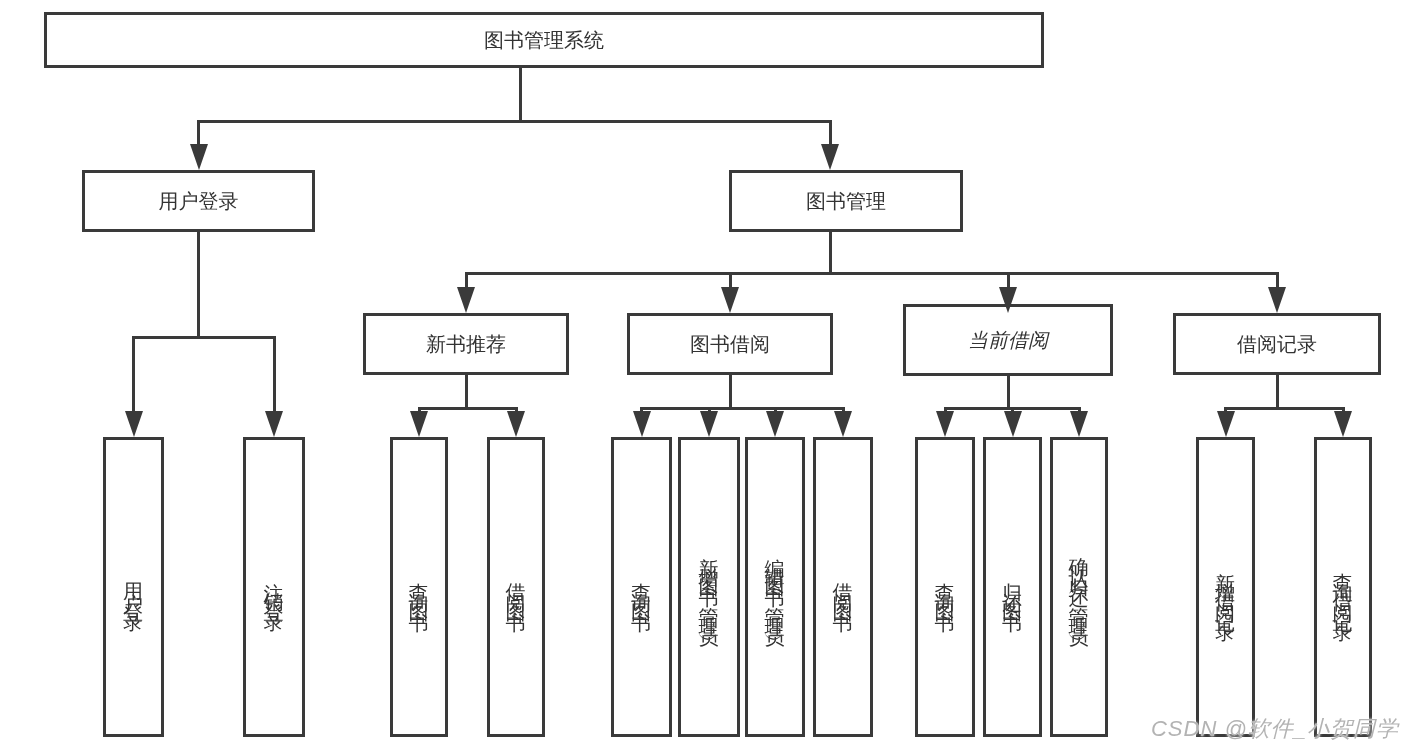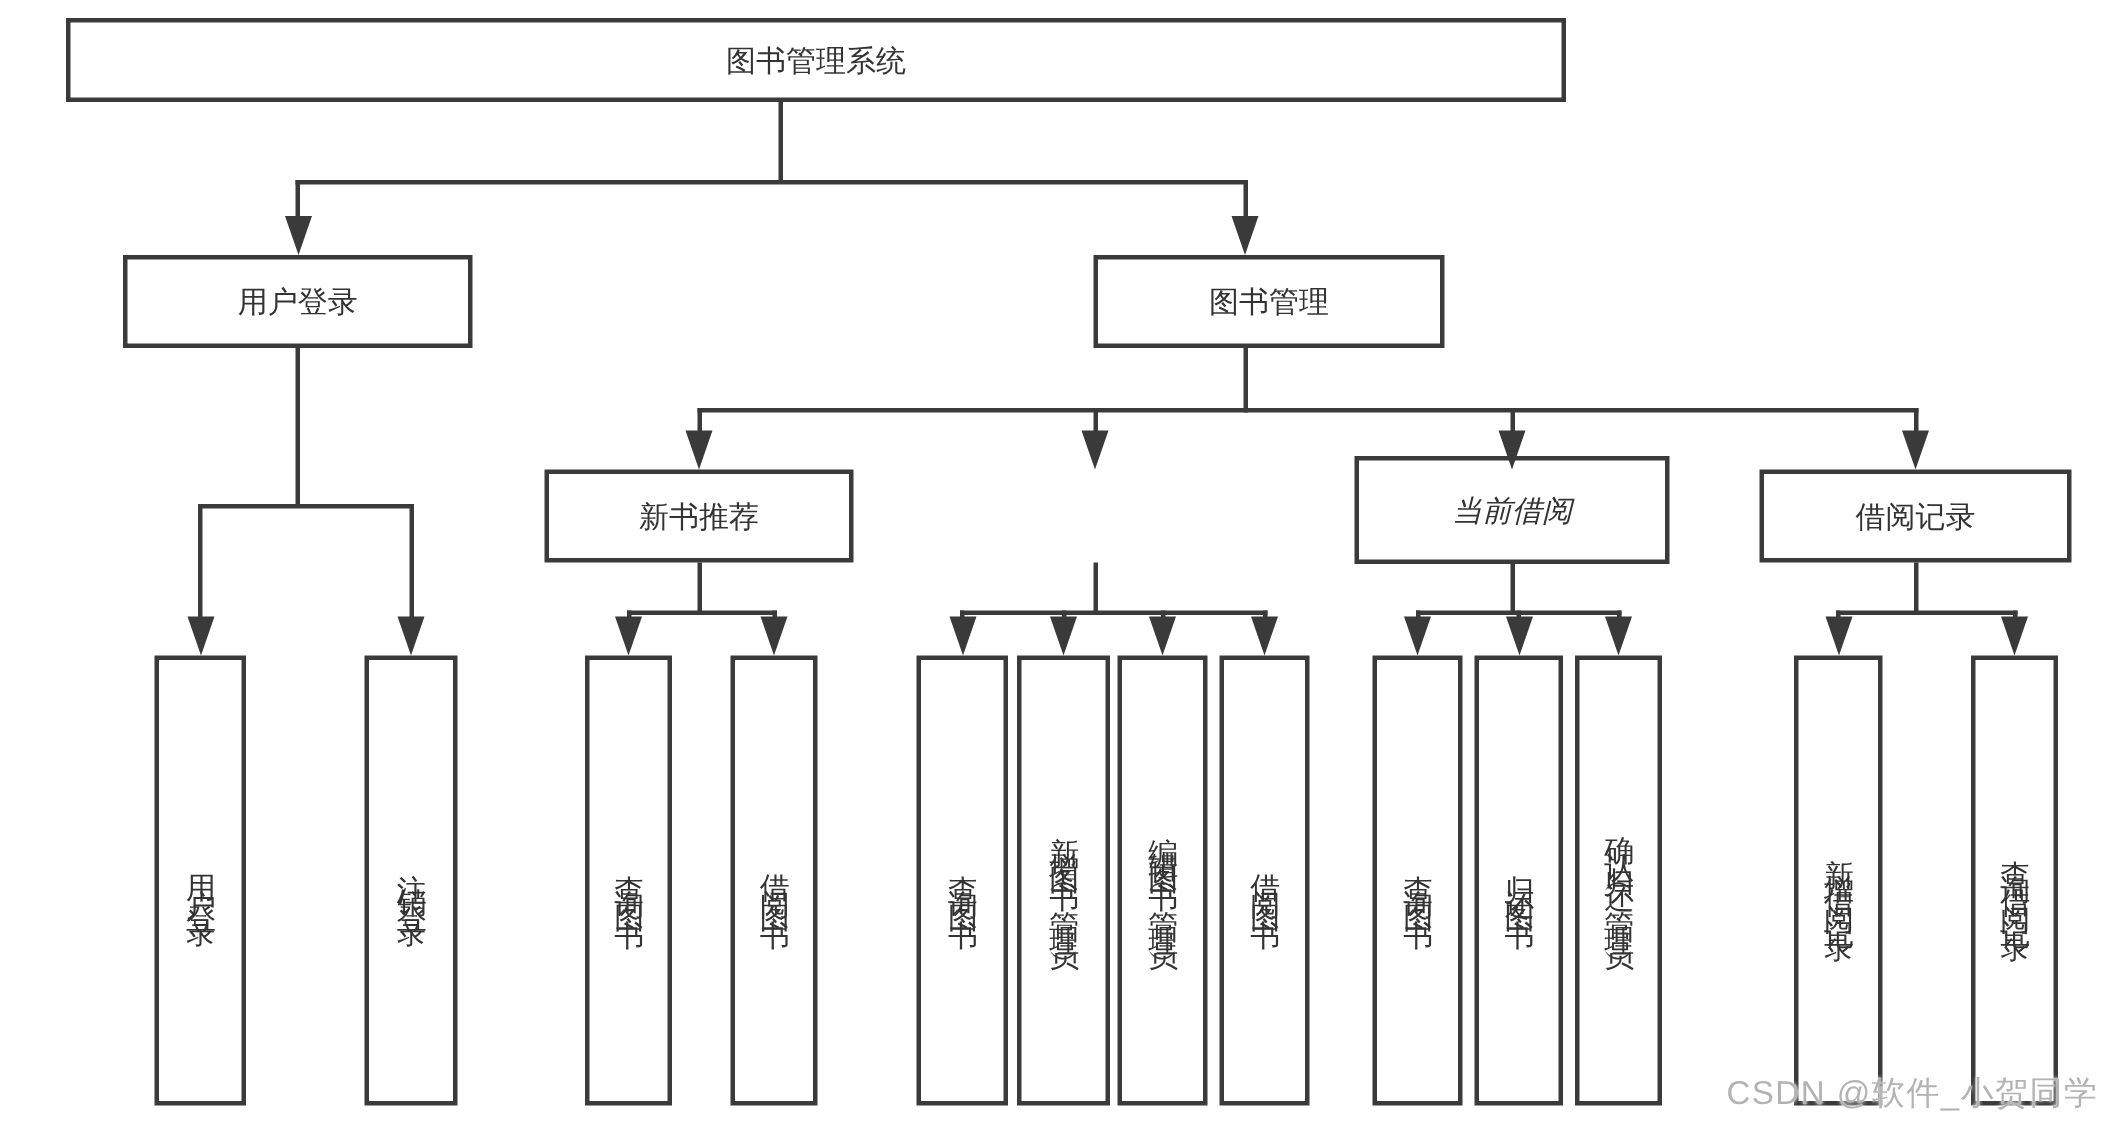--- a/index.html
+++ b/index.html
@@ -26,21 +26,21 @@
   }
   .hline{position:absolute;height:3px;background:var(--line);}
   .vline{position:absolute;width:3px;background:var(--line);}
   .arrow{
     position:absolute;width:0;height:0;
     border-left:9px solid transparent;border-right:9px solid transparent;
     border-top:26px solid var(--line);
   }
   .watermark{
     position:absolute;right:6px;bottom:3px;font-size:22px;
-    color:var(--wm);letter-spacing:1px;text-shadow:0 0 3px #fff, 0 0 1px #fff;
+    color:var(--wm);letter-spacing:1px;text-shadow:0 0 3px #fff, 0 0 1px #fff;font-style:italic;
   }
 </style>
 </head>
 <body>
 
 <div class="canvas">
 
   <div class="box" style="left:20px;top:12px;width:1000px;height:56px;margin-left:24px;">
     <span>图书管理系统</span>
   </div>
@@ -50,20 +50,23 @@
   </div>
 
   <div class="box" style="left:713px;top:170px;width:234px;height:62px;margin-left:16px;">
     <span>图书管理</span>
   </div>
 
   <div class="box" style="left:363px;top:313px;width:206px;height:62px;align-items:center;">
     <span>新书推荐</span>
   </div>
 
+  <div class="box" style="left:627px;top:313px;width:206px;height:62px;">
+    <span>图书借阅</span>
+  </div>
 
   <div class="box" style="left:903px;top:304px;width:210px;height:72px;font-style:italic;">
     <span>当前借阅</span>
   </div>
 
   <div class="box" style="left:1173px;top:313px;width:208px;height:62px;">
     <span>借阅记录</span>
   </div>
 
   <div class="box leaf" style="left:103px;width:61px;">

